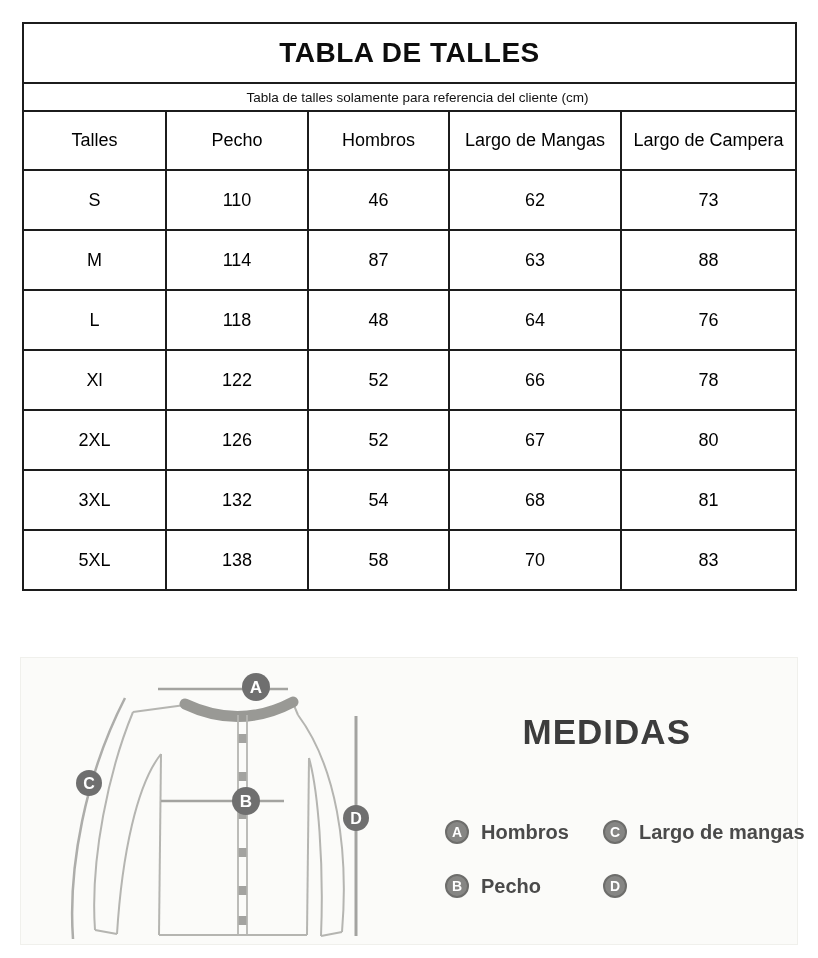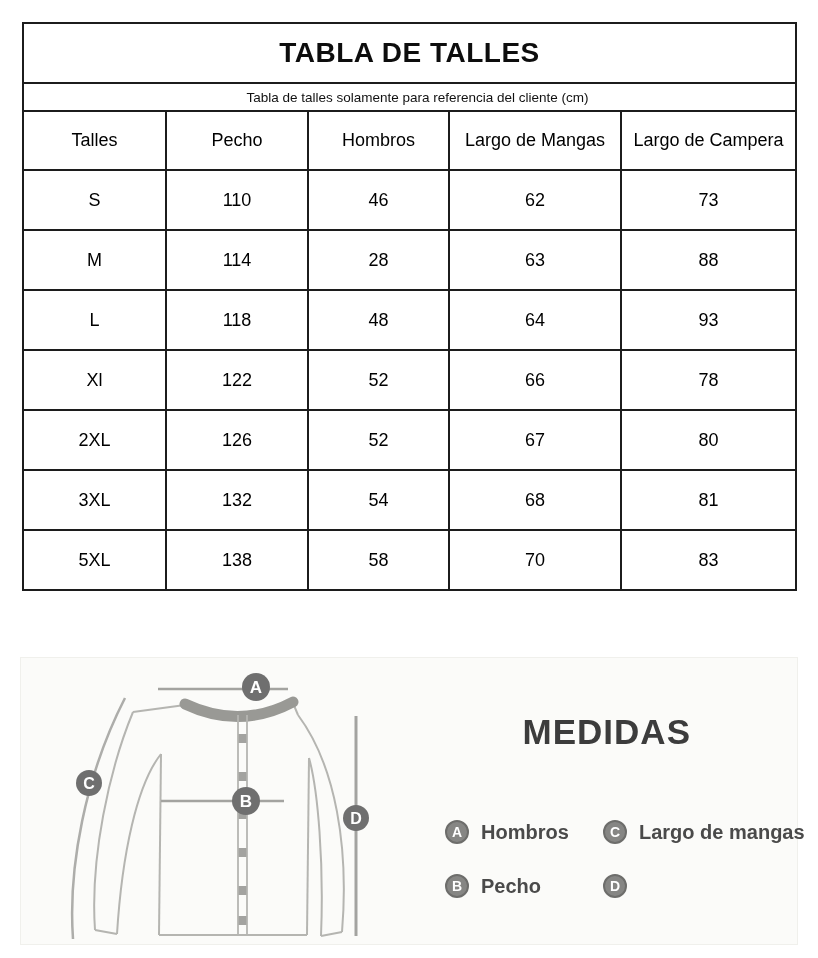--- a/index.html
+++ b/index.html
@@ -156,30 +156,30 @@
       <tr class="data-row">
         <td>S</td>
         <td>110</td>
         <td>46</td>
         <td>62</td>
         <td>73</td>
       </tr>
       <tr class="data-row">
         <td>M</td>
         <td>114</td>
-        <td>28</td>
+        <td>87</td>
         <td>63</td>
         <td>88</td>
       </tr>
       <tr class="data-row">
         <td>L</td>
         <td>118</td>
         <td>48</td>
         <td>64</td>
-        <td>93</td>
+        <td>76</td>
       </tr>
       <tr class="data-row">
         <td>Xl</td>
         <td>122</td>
         <td>52</td>
         <td>66</td>
         <td>78</td>
       </tr>
       <tr class="data-row">
         <td>2XL</td>

